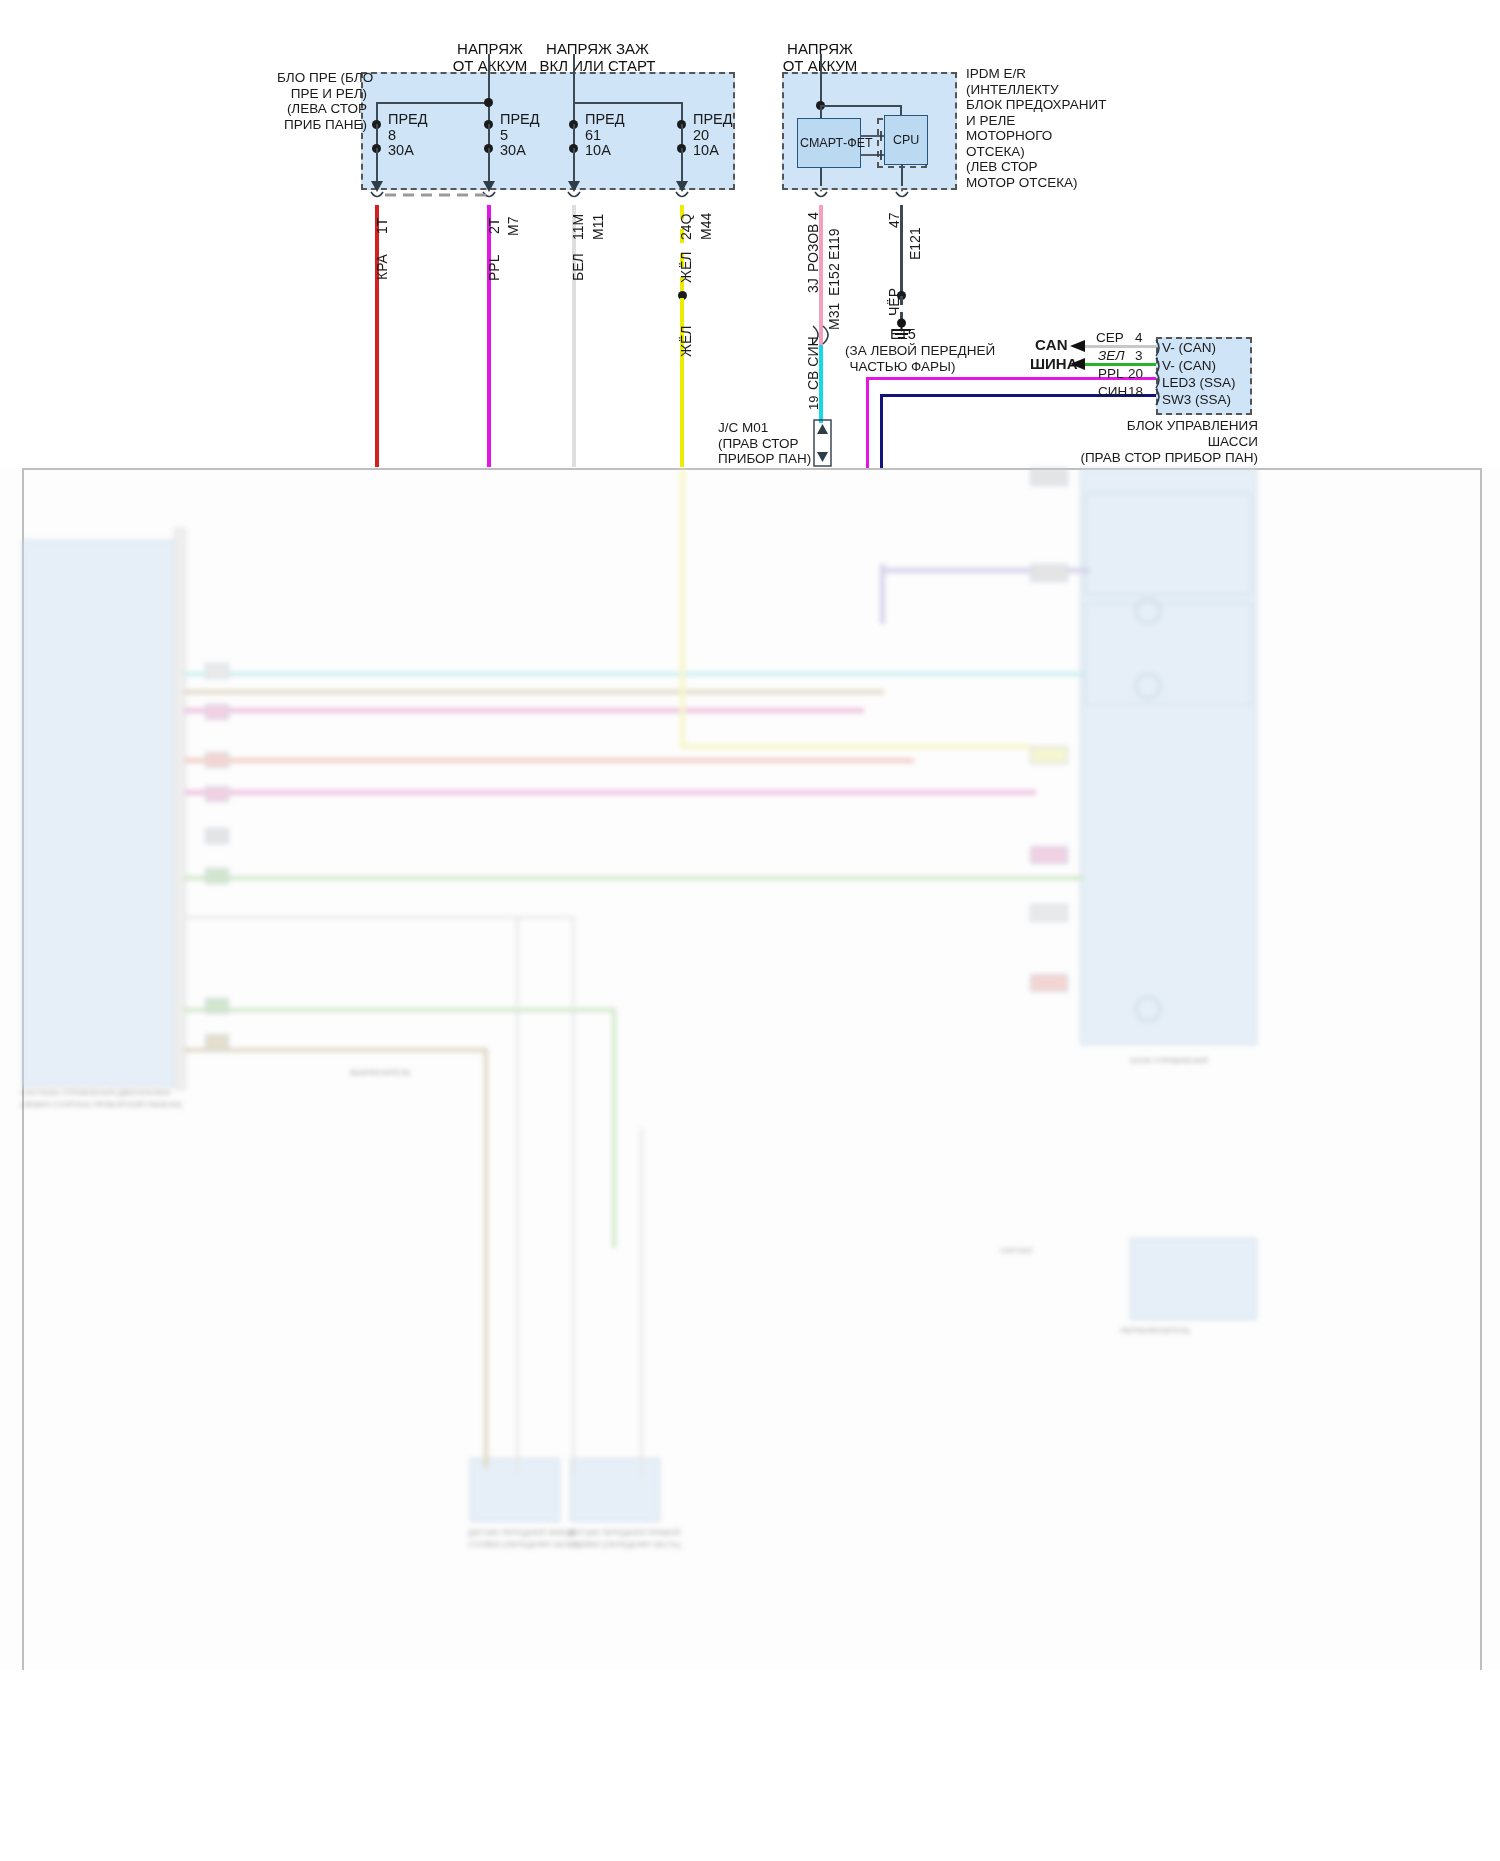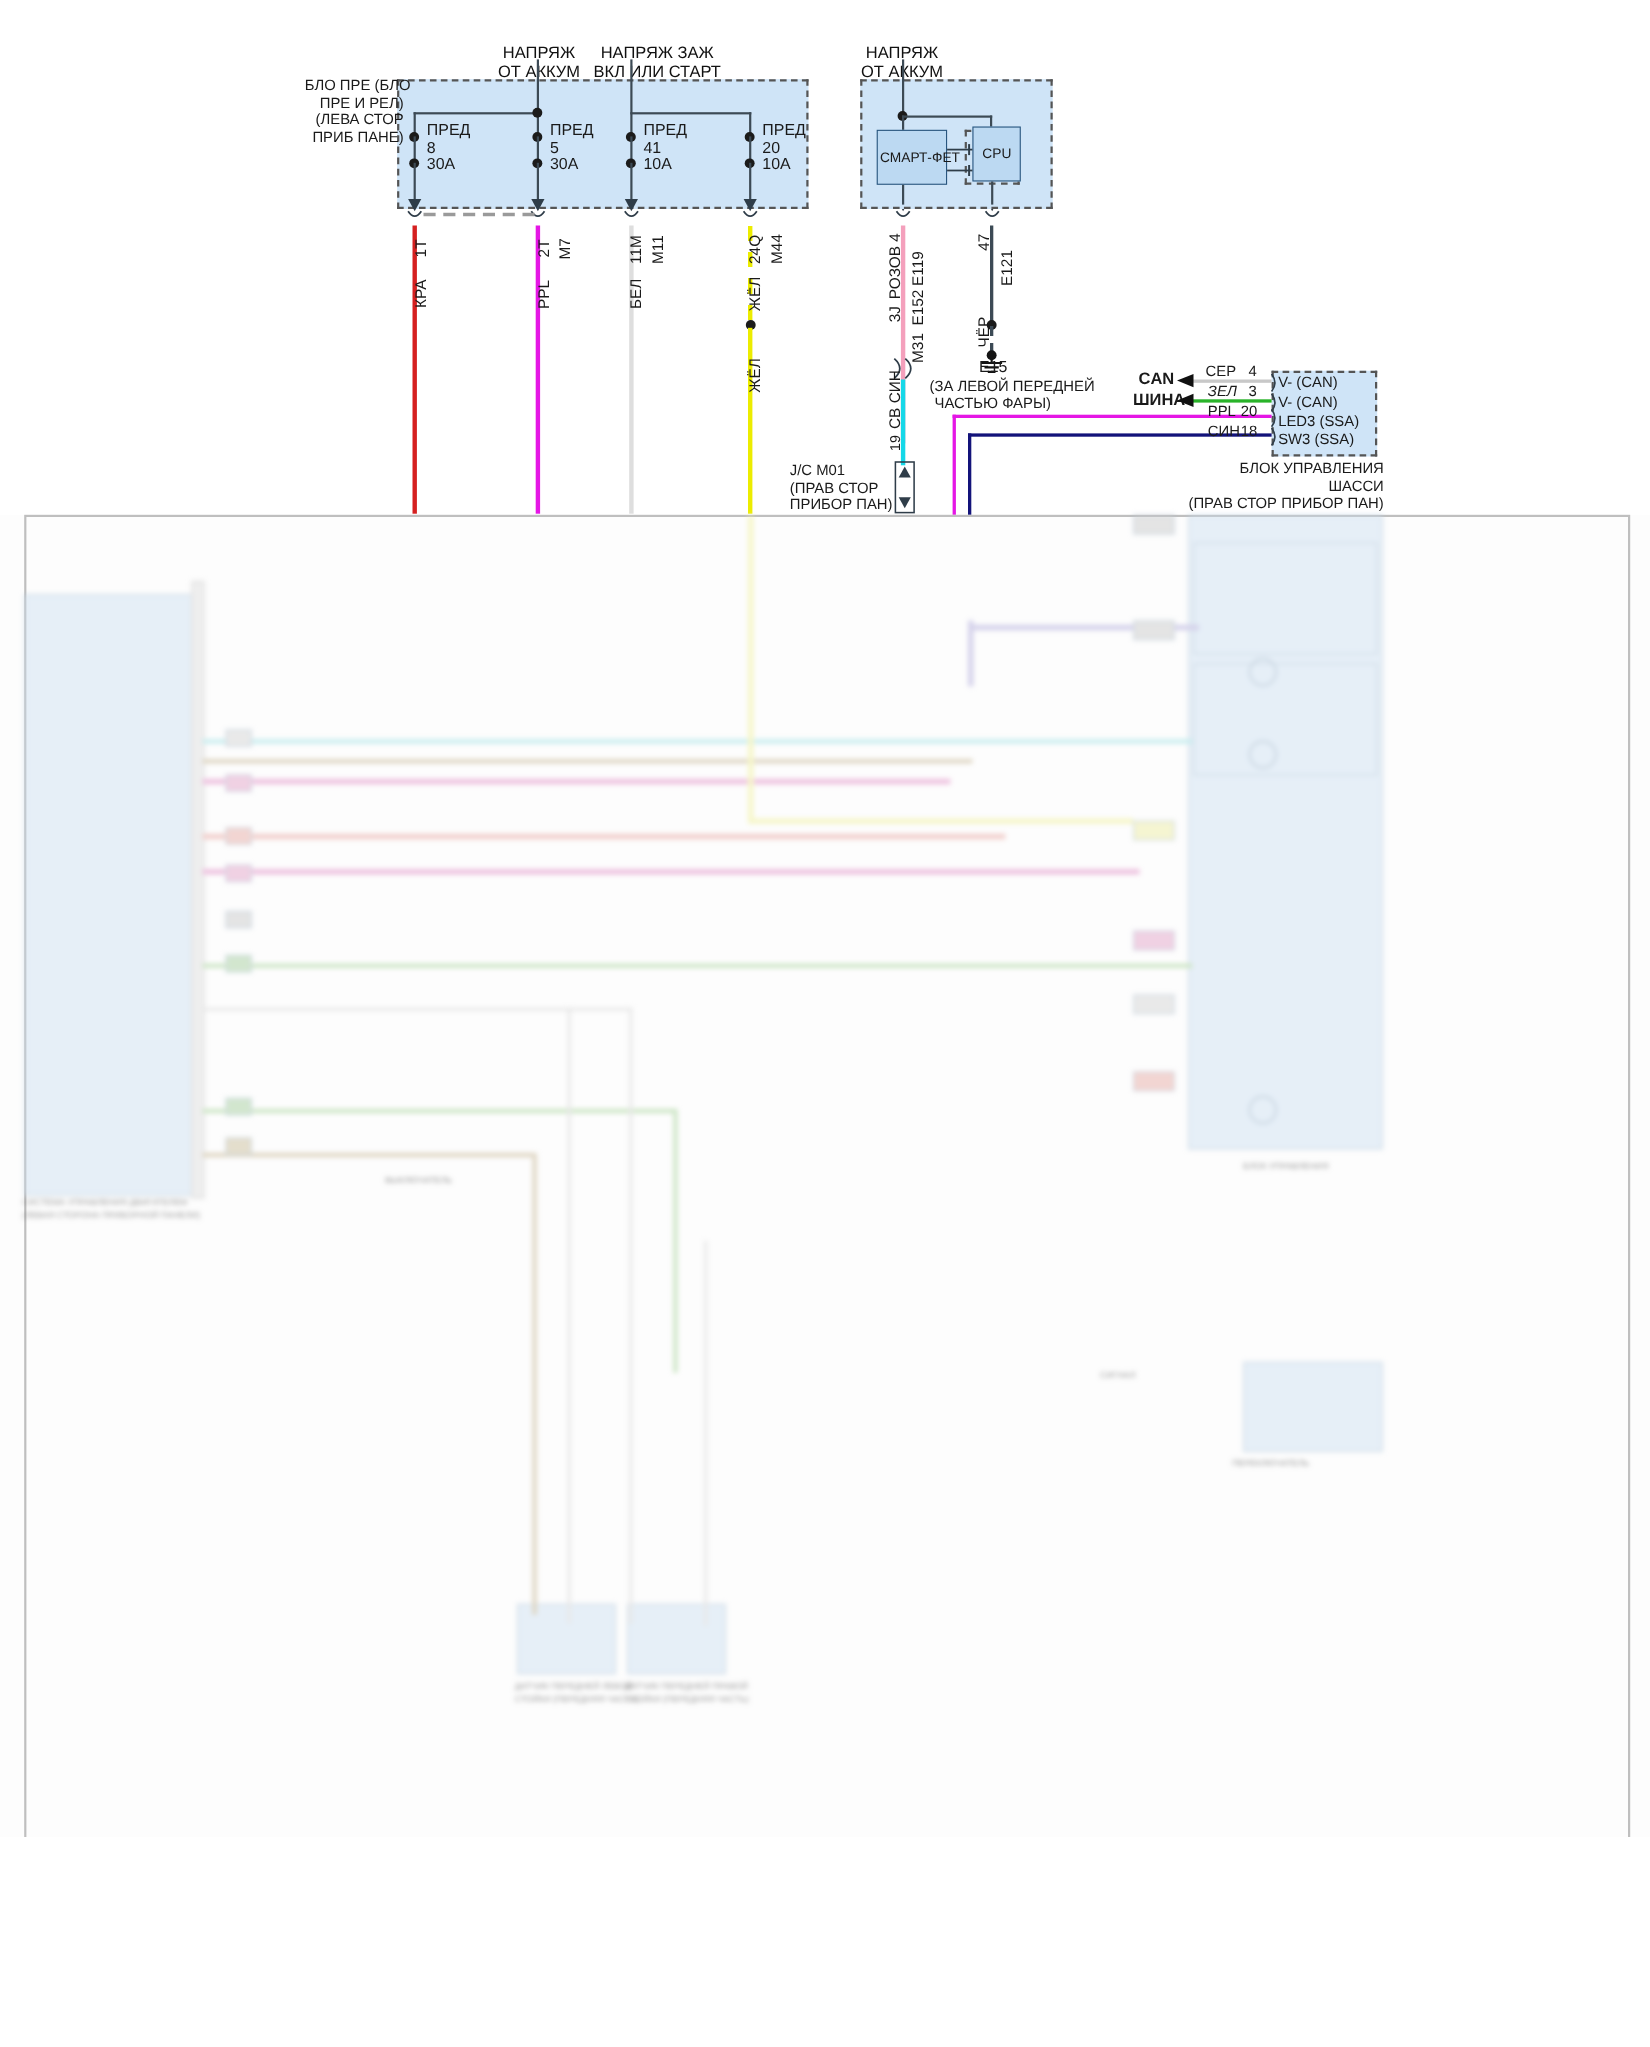--- a/index.html
+++ b/index.html
@@ -66,21 +66,21 @@
   <div class="wire" style="left:488px;top:148px;width:2px;height:38px;"></div>
   <div class="lbl" style="left:500px;top:111px;">ПРЕД</div>
   <div class="lbl" style="left:500px;top:127px;">5</div>
   <div class="lbl" style="left:500px;top:142px;">30A</div>
 
   <div class="dot" style="left:569px;top:120px;"></div>
   <div class="wire" style="left:573px;top:124px;width:2px;height:24px;"></div>
   <div class="dot" style="left:569px;top:144px;"></div>
   <div class="wire" style="left:573px;top:148px;width:2px;height:38px;"></div>
   <div class="lbl" style="left:585px;top:111px;">ПРЕД</div>
-  <div class="lbl" style="left:585px;top:127px;">41</div>
+  <div class="lbl" style="left:585px;top:127px;">61</div>
   <div class="lbl" style="left:585px;top:142px;">10A</div>
 
   <div class="dot" style="left:677px;top:120px;"></div>
   <div class="wire" style="left:681px;top:124px;width:2px;height:24px;"></div>
   <div class="dot" style="left:677px;top:144px;"></div>
   <div class="wire" style="left:681px;top:148px;width:2px;height:38px;"></div>
   <div class="lbl" style="left:693px;top:111px;">ПРЕД</div>
   <div class="lbl" style="left:693px;top:127px;">20</div>
   <div class="lbl" style="left:693px;top:142px;">10A</div>
 
@@ -96,20 +96,28 @@
     <path d="M483,192 q6,9 12,0" stroke="#2f3d49" stroke-width="1.6" fill="none"></path>
     <path d="M568,192 q6,9 12,0" stroke="#2f3d49" stroke-width="1.6" fill="none"></path>
     <path d="M676,192 q6,9 12,0" stroke="#2f3d49" stroke-width="1.6" fill="none"></path>
     <path d="M815,192 q6,9 12,0" stroke="#2f3d49" stroke-width="1.6" fill="none"></path>
     <path d="M896,192 q6,9 12,0" stroke="#2f3d49" stroke-width="1.6" fill="none"></path>
 
     <line x1="385" y1="195" x2="486" y2="195" stroke="#9a9a9a" stroke-width="3" stroke-dasharray="11,7"></line>
   </svg>
 
   <div class="box-dash" style="left:782px;top:72px;width:175px;height:118px;"></div>
+  <div class="lbl" style="left:966px;top:66px;font-size:13.5px;line-height:15.5px;">IPDM E/R
+(ИНТЕЛЛЕКТУ
+БЛОК ПРЕДОХРАНИТ
+И РЕЛЕ
+МОТОРНОГО
+ОТСЕКА)
+(ЛЕВ СТОР
+МОТОР ОТСЕКА)</div>
   <div class="wire" style="left:820px;top:54px;width:2px;height:52px;"></div>
   <div class="dot" style="left:816px;top:101px;"></div>
   <div class="wire" style="left:820px;top:105px;width:82px;height:2px;"></div>
   <div class="wire" style="left:900px;top:105px;width:2px;height:14px;"></div>
   <div class="wire" style="left:820px;top:105px;width:2px;height:14px;"></div>
 
   <div class="box-solid" style="left:797px;top:118px;width:64px;height:50px;"></div>
   <div class="lbl" style="left:800px;top:135px;font-size:12.5px;">СМАРТ-ФЕТ</div>
 
   <div class="blk" style="left:877px;top:118px;width:50px;height:50px;border:2px dashed #555;box-sizing:border-box;"></div>

